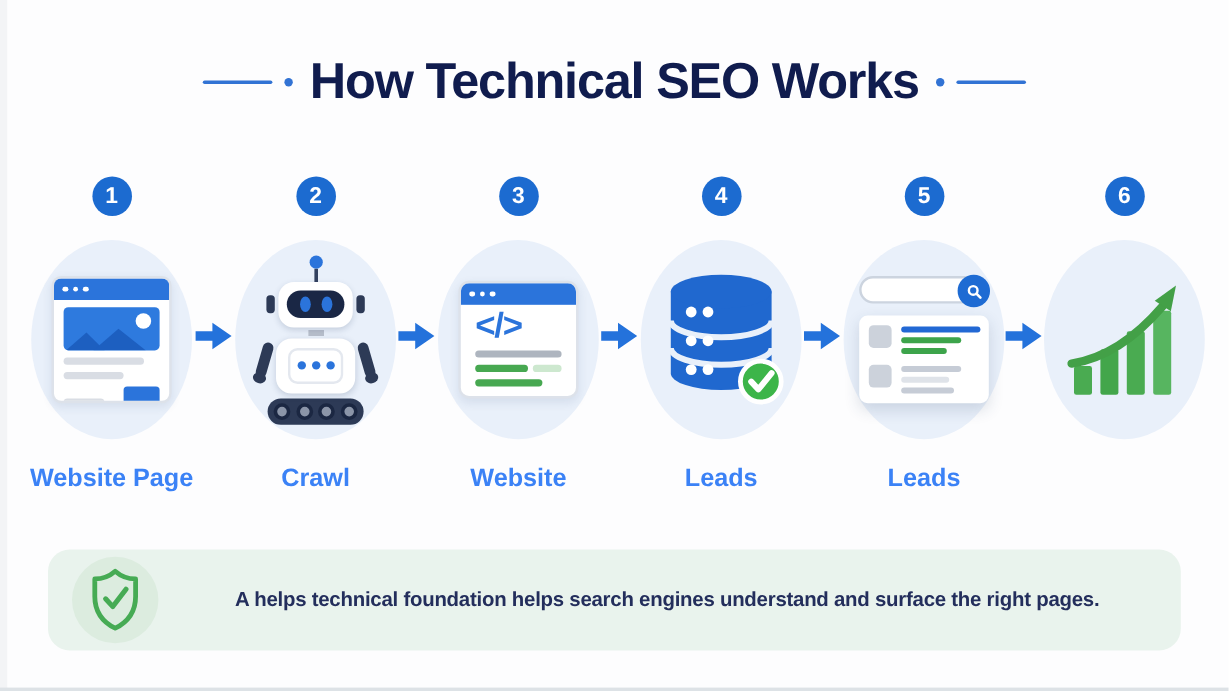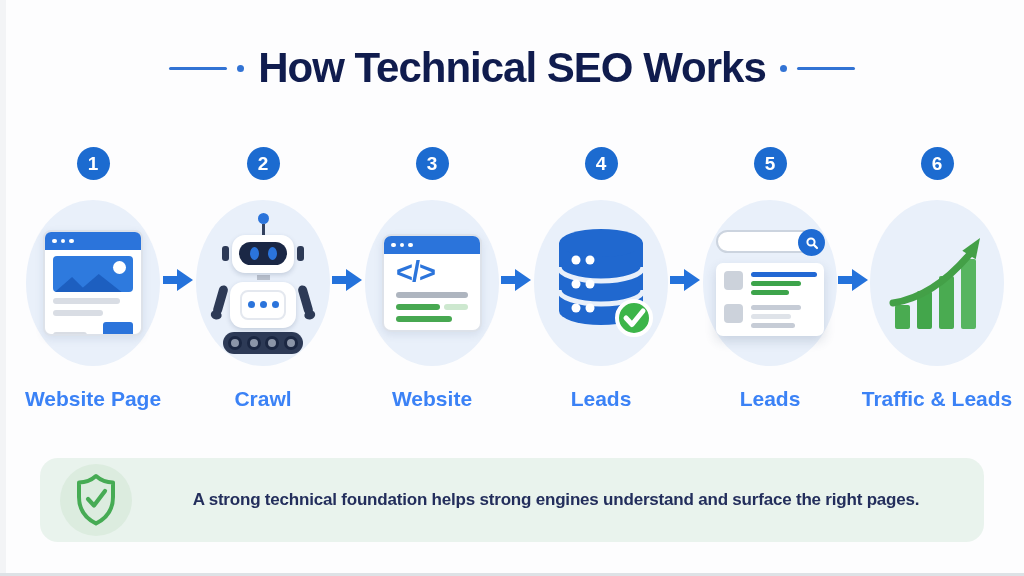--- a/index.html
+++ b/index.html
@@ -287,21 +287,20 @@
     <div class="bubble">
       <svg width="104" height="104" viewBox="0 0 104 104">
         <rect x="10" y="74" width="15" height="24" rx="2" fill="#4aab51"></rect>
         <rect x="32" y="60" width="15" height="38" rx="2" fill="#43a64b"></rect>
         <rect x="54" y="45" width="15" height="53" rx="2" fill="#4aab51"></rect>
         <rect x="76" y="28" width="15" height="70" rx="2" fill="#57b560"></rect>
         <path d="M8,72 C34,68 60,52 84,24" fill="none" stroke="#43a047" stroke-width="7" stroke-linecap="round"></path>
         <polygon points="95,7 90.7,28.3 77.3,19.7" fill="#43a047"></polygon>
       </svg>
     </div>
-    <div class="step-label">Traffic &amp; Leads</div>
   </div>
 
   <svg class="flow-arrow fa-1" width="34" height="26" viewBox="0 0 34 26">
       <path d="M2,9 h14 v-7 l16,11 -16,11 v-7 h-14 z" fill="#2472db"></path>
     </svg>
   <svg class="flow-arrow fa-2" width="34" height="26" viewBox="0 0 34 26">
       <path d="M2,9 h14 v-7 l16,11 -16,11 v-7 h-14 z" fill="#2472db"></path>
     </svg>
   <svg class="flow-arrow fa-3" width="34" height="26" viewBox="0 0 34 26">
       <path d="M2,9 h14 v-7 l16,11 -16,11 v-7 h-14 z" fill="#2472db"></path>
@@ -313,17 +312,17 @@
       <path d="M2,9 h14 v-7 l16,11 -16,11 v-7 h-14 z" fill="#2472db"></path>
     </svg>
 
   <footer class="banner">
     <div class="shield-circle">
       <svg width="42" height="54" viewBox="0 0 40 54">
         <path d="M20,3 C15.5,7 9,9.4 3,9.4 L3,24 C3,37 10,45.5 20,50.5 C30,45.5 37,37 37,24 L37,9.4 C31,9.4 24.5,7 20,3 Z" fill="none" stroke="#46ab54" stroke-width="4" stroke-linejoin="round"></path>
         <path d="M12,26 L18,32.5 L29,18" fill="none" stroke="#46ab54" stroke-width="4.2" stroke-linecap="round" stroke-linejoin="round"></path>
       </svg>
     </div>
-    <p class="banner-text">A strong technical foundation helps strong engines understand and surface the right pages.</p>
+    <p class="banner-text">A helps technical foundation helps search engines understand and surface the right pages.</p>
   </footer>
 
   <div class="edge-bottom"></div>
 </div>
 
 </body></html>

